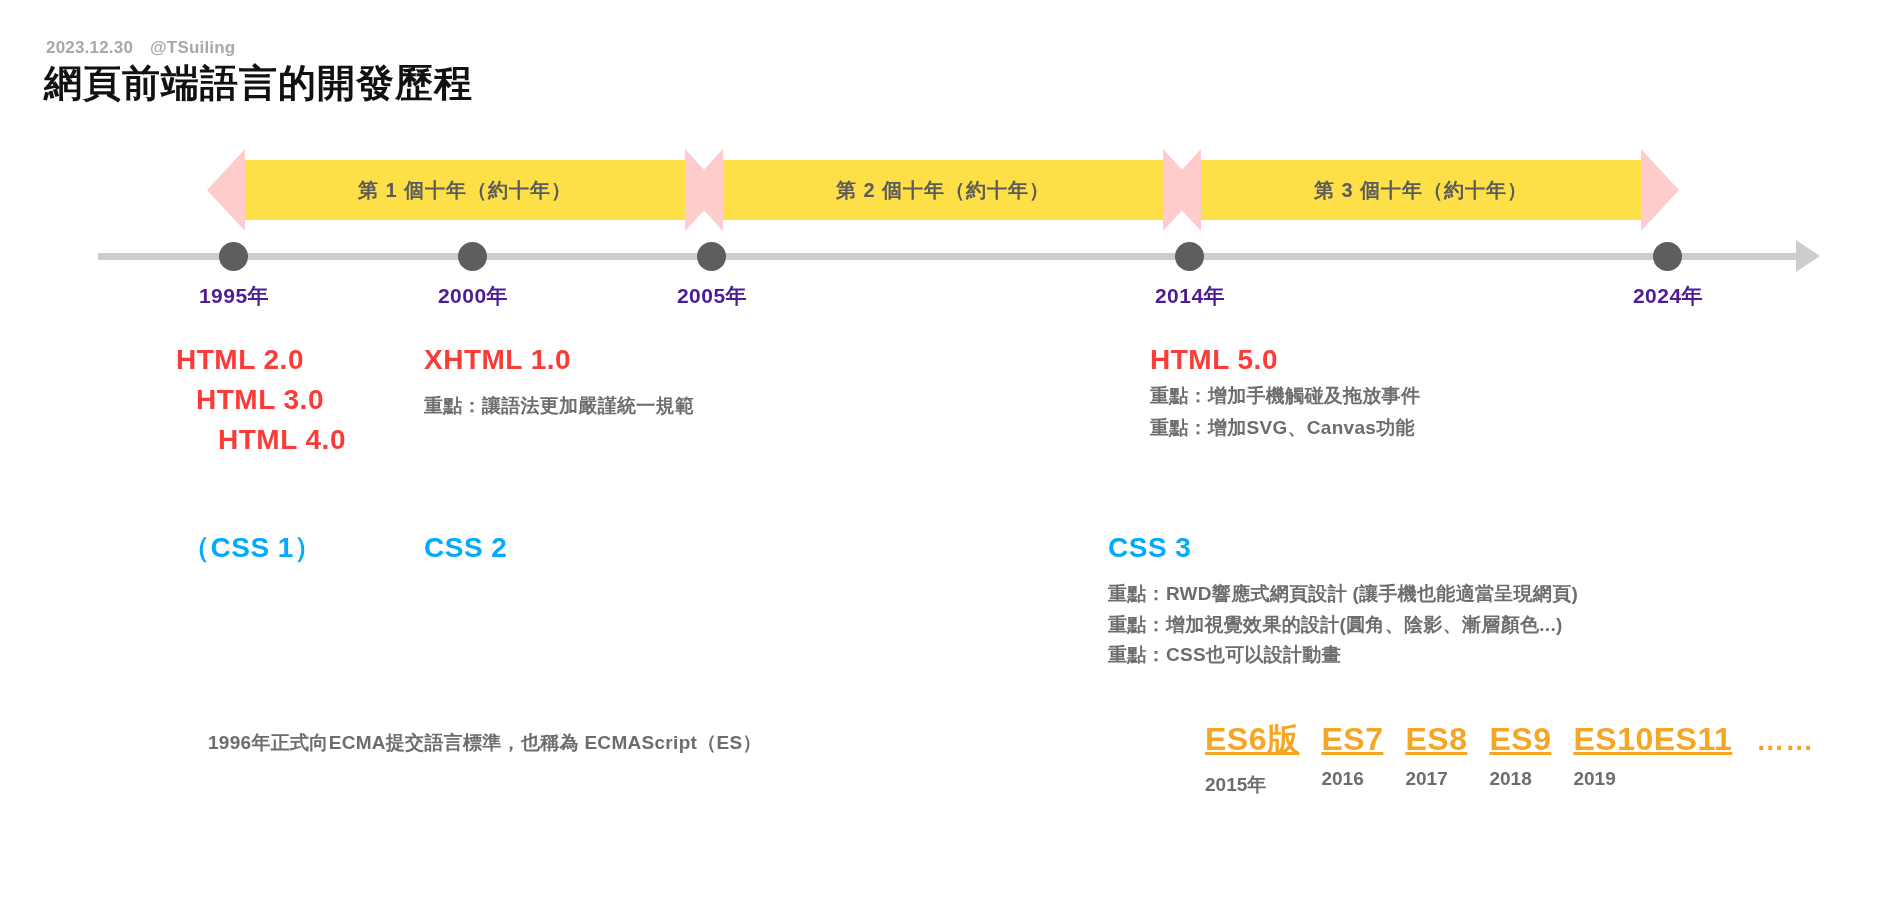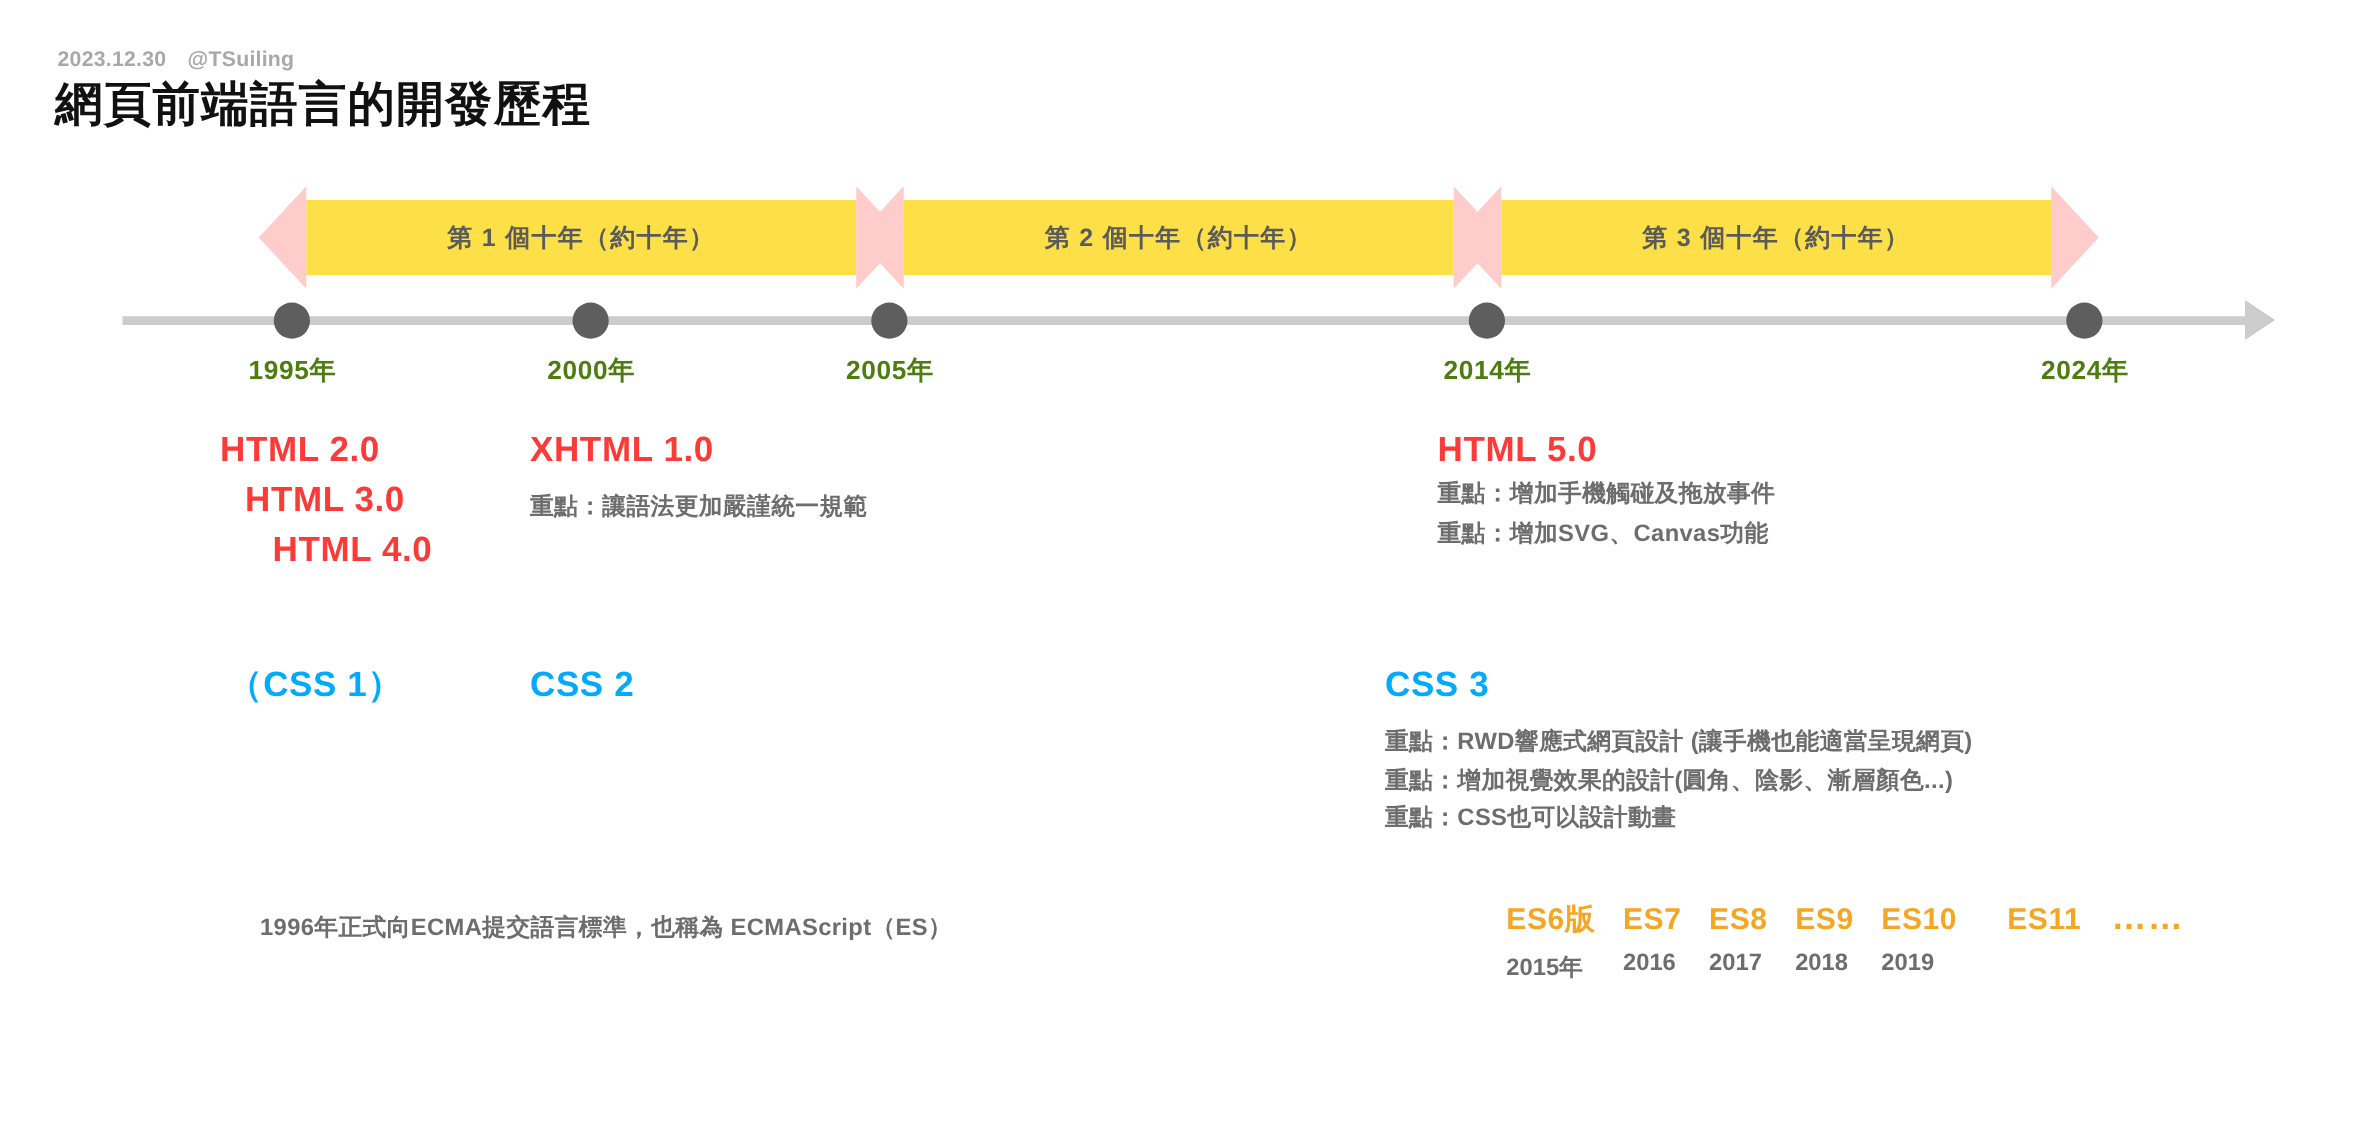--- a/index.html
+++ b/index.html
@@ -111,21 +111,21 @@
     width: 29px;
     height: 29px;
     border-radius: 50%;
     background: #5e5e5e;
   }
   .axis-year {
     position: absolute;
     top: 282px;
     font-size: 21px;
     font-weight: bold;
-    color: #4d7c0f;
+    color: #4c1d95;
     white-space: nowrap;
     transform: translateX(-50%);
     letter-spacing: 0.5px;
   }
 
   
   .block {
     position: absolute;
   }
   .block-title {
@@ -157,25 +157,26 @@
   
   .es-row {
     display: flex;
     align-items: baseline;
   }
   .es-col {
     display: flex;
     flex-direction: column;
   }
   .es-name {
-    font-size: 24px;
+    font-size: 32px;
     font-weight: bold;
     color: #f5a623;
     white-space: nowrap;
     letter-spacing: 0.5px;
+    text-decoration: underline;
   }
   .es-year {
     font-size: 19px;
     font-weight: bold;
     color: #6d6d6d;
     white-space: nowrap;
     margin-top: 10px;
   }
   .es-ellipsis {
     font-size: 28px;
@@ -272,21 +273,21 @@
       <span class="es-year">2017</span>
     </div>
     <div class="es-col" style="margin-right:22px;">
       <span class="es-name">ES9</span>
       <span class="es-year">2018</span>
     </div>
     <div class="es-col" style="">
       <span class="es-name">ES10</span>
       <span class="es-year">2019</span>
     </div>
-    <div class="es-col" style="margin-right:24px;margin-left:40px;">
+    <div class="es-col" style="margin-right:24px;">
       <span class="es-name">ES11</span>
       <span class="es-year">&nbsp;</span>
     </div>
     <div class="es-col">
       <span class="es-ellipsis">……</span>
     </div>
   </div>
 </div>
 
 </body></html>

